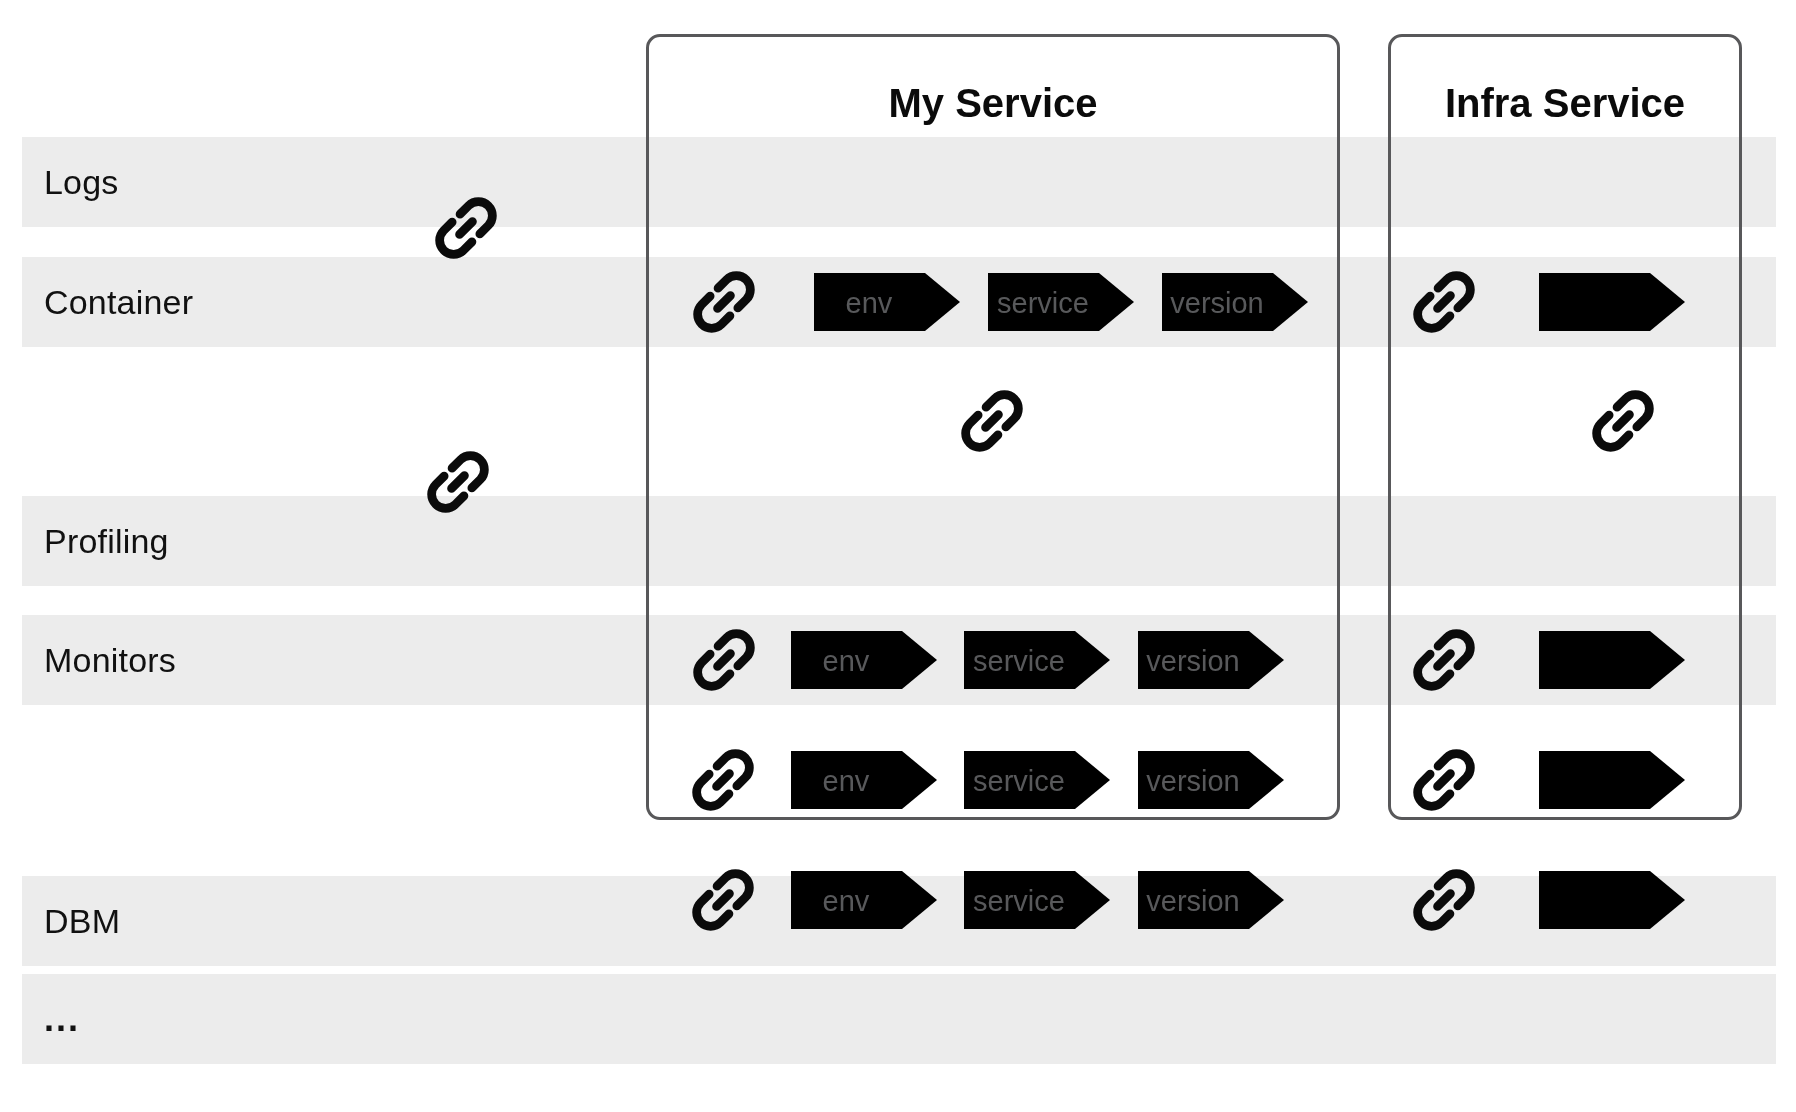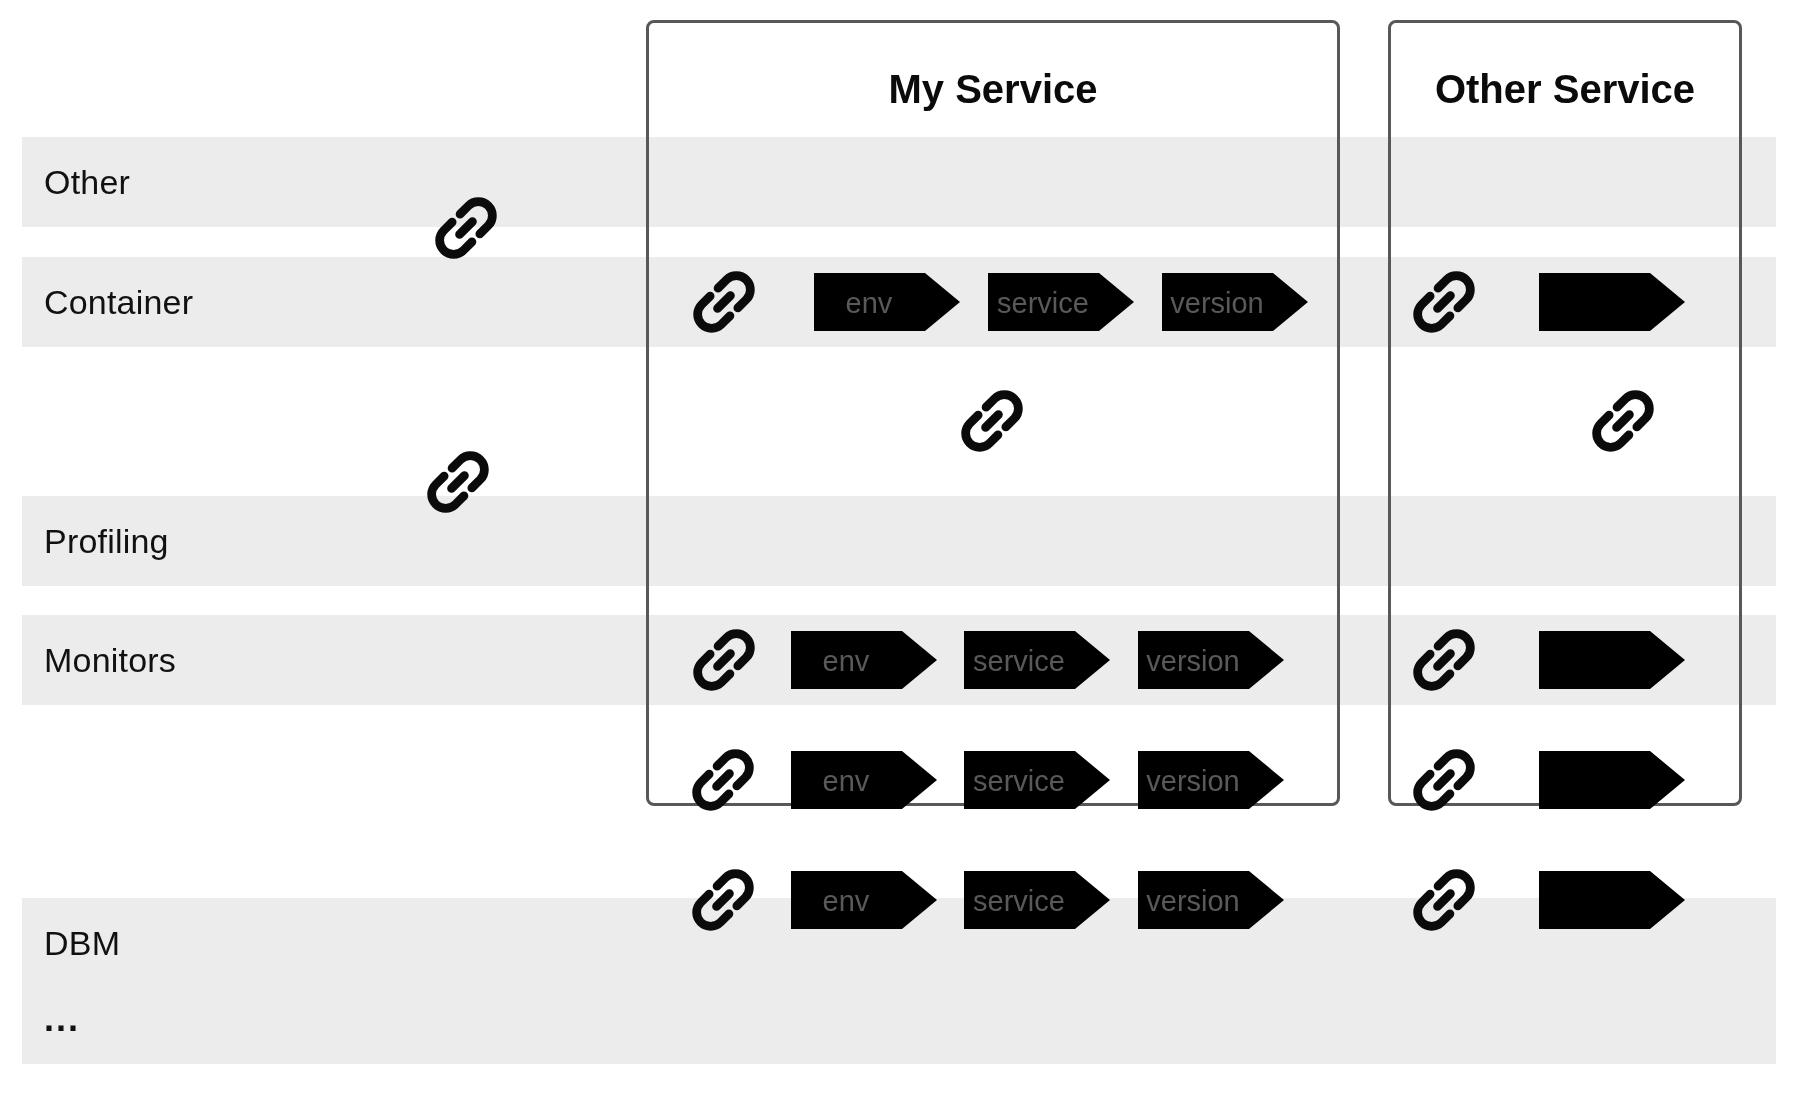--- a/index.html
+++ b/index.html
@@ -11,22 +11,22 @@
     position:absolute;left:22px;width:1754px;height:90px;
     background:var(--row-band,#ECECEC);
     display:flex;align-items:center;
   }
   .row-label{
     margin-left:22px;font-size:34px;color:var(--row-label,#111111);
     letter-spacing:.2px;white-space:nowrap;
   }
   .row-label.dots{font-size:36px;font-weight:700;letter-spacing:2px;}
   .panel{
-    position:absolute;top:20px;height:786px;background:transparent;
-    border:3px solid var(--panel-border,#58585A);border-radius:8px;box-sizing:border-box;
+    position:absolute;top:34px;height:786px;background:transparent;
+    border:3px solid var(--panel-border,#58585A);border-radius:14px;box-sizing:border-box;
   }
   .panel-my{left:646px;width:694px;}
   .panel-other{left:1388px;width:354px;}
   .panel-title{
     position:absolute;top:44px;left:0;right:0;text-align:center;
     font-size:40px;font-weight:600;color:#0b0b0b;
   }
   .link-icon{position:absolute;width:84px;height:84px;color:var(--link-icon,#0B0B0B);}
   .tag{position:absolute;width:152px;height:64px;}
   .tag text{
@@ -50,43 +50,43 @@
           <path d="M8 13.6 V17 a4 4 0 0 0 8 0 v-3.4"></path>
         </g>
       </symbol>
       <symbol id="sym-tag" viewBox="0 0 152 64">
         <polygon points="3,3 114,3 149,32 114,61 3,61"></polygon>
       </symbol>
     </defs>
   </svg>
 
   <div class="band" style="top:137px">
-    <span class="row-label">Other</span>
+    <span class="row-label">Logs</span>
   </div>
   <div class="band" style="top:257px">
     <span class="row-label">Container</span>
   </div>
   <div class="band" style="top:615px">
     <span class="row-label">Monitors</span>
   </div>
   <div class="band" style="top:496px">
     <span class="row-label">Profiling</span>
   </div>
-  <div class="band" style="top:898px">
+  <div class="band" style="top:876px">
     <span class="row-label">DBM</span>
   </div>
   <div class="band" style="top:974px">
     <span class="row-label dots">...</span>
   </div>
 
   <div class="panel panel-my">
     <div class="panel-title">My Service</div>
   </div>
   <div class="panel panel-other">
-    <div class="panel-title">Other Service</div>
+    <div class="panel-title">Infra Service</div>
   </div>
 
   <svg class="link-icon" style="left:424px;top:186px">
       <use href="#sym-link"></use>
     </svg>
   <svg class="link-icon" style="left:416px;top:440px">
       <use href="#sym-link"></use>
     </svg>
 
   <svg class="link-icon" style="left:682px;top:260px">

